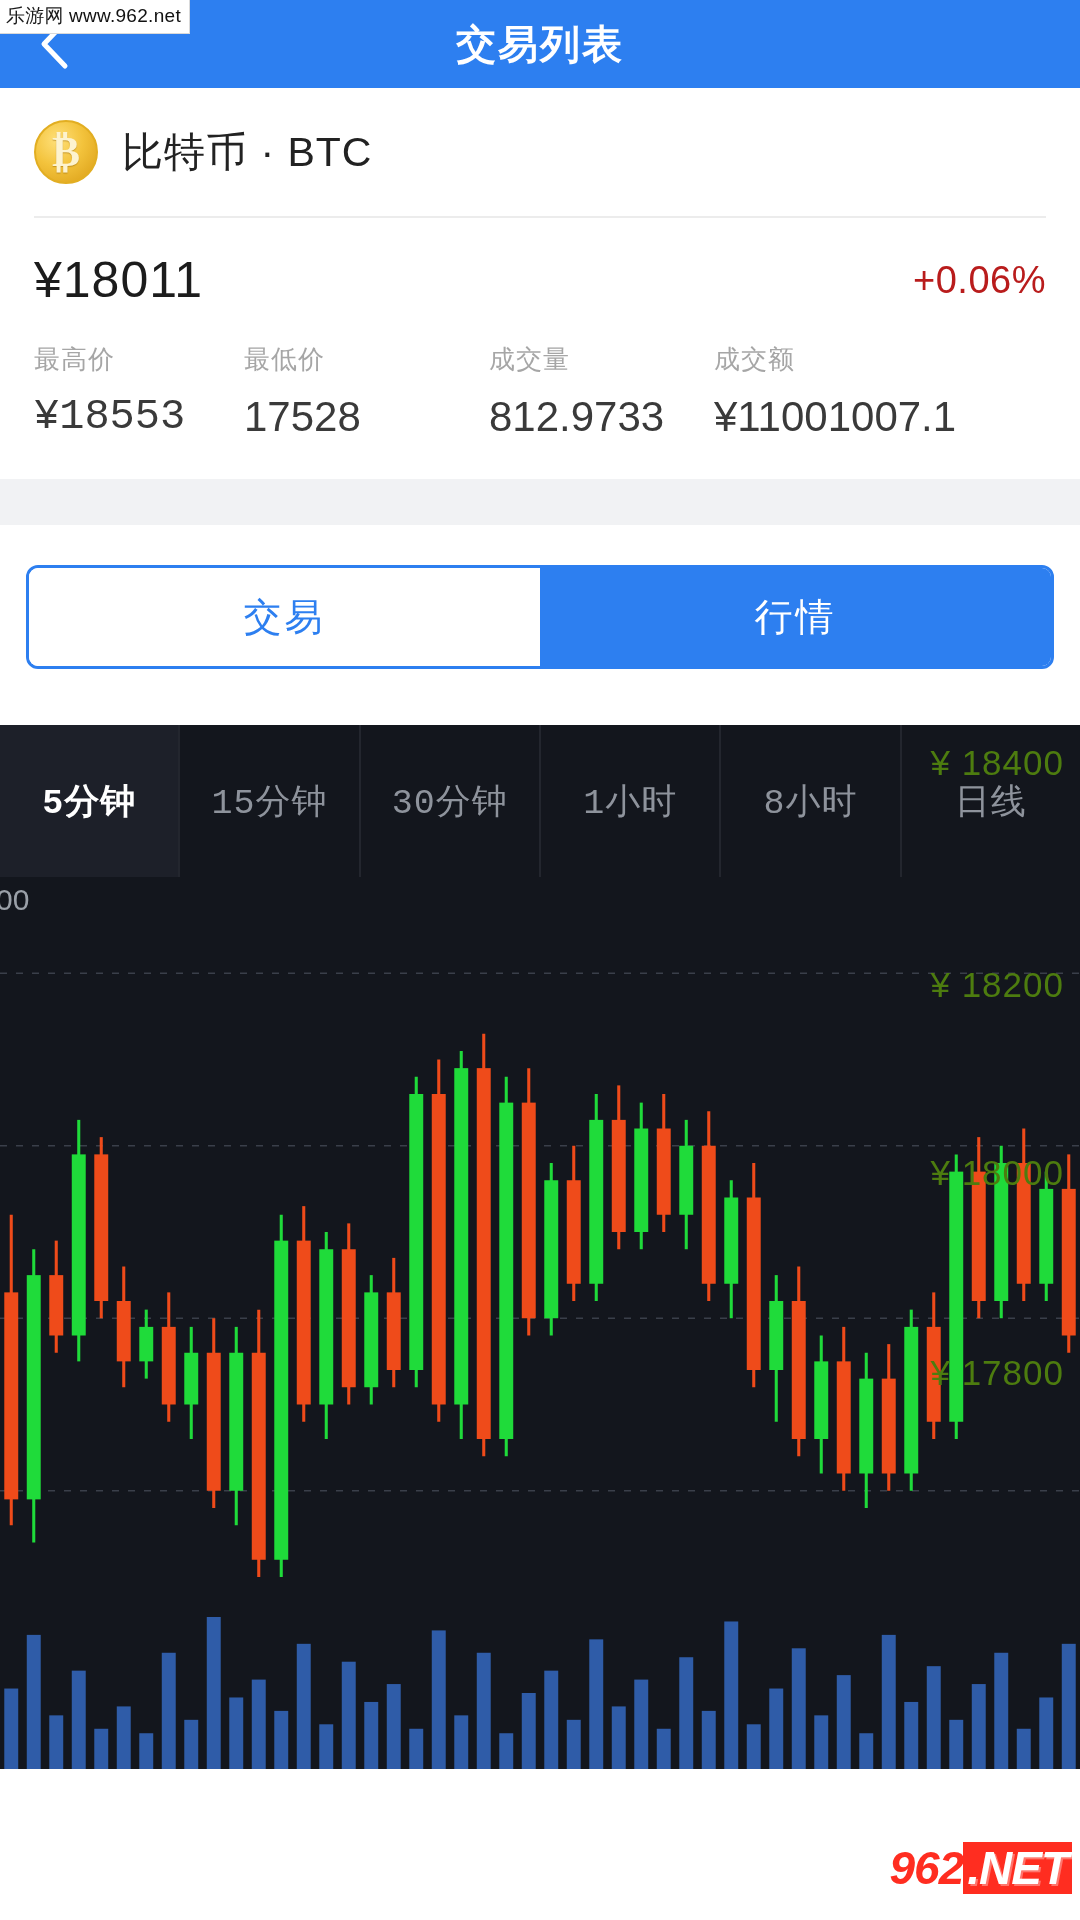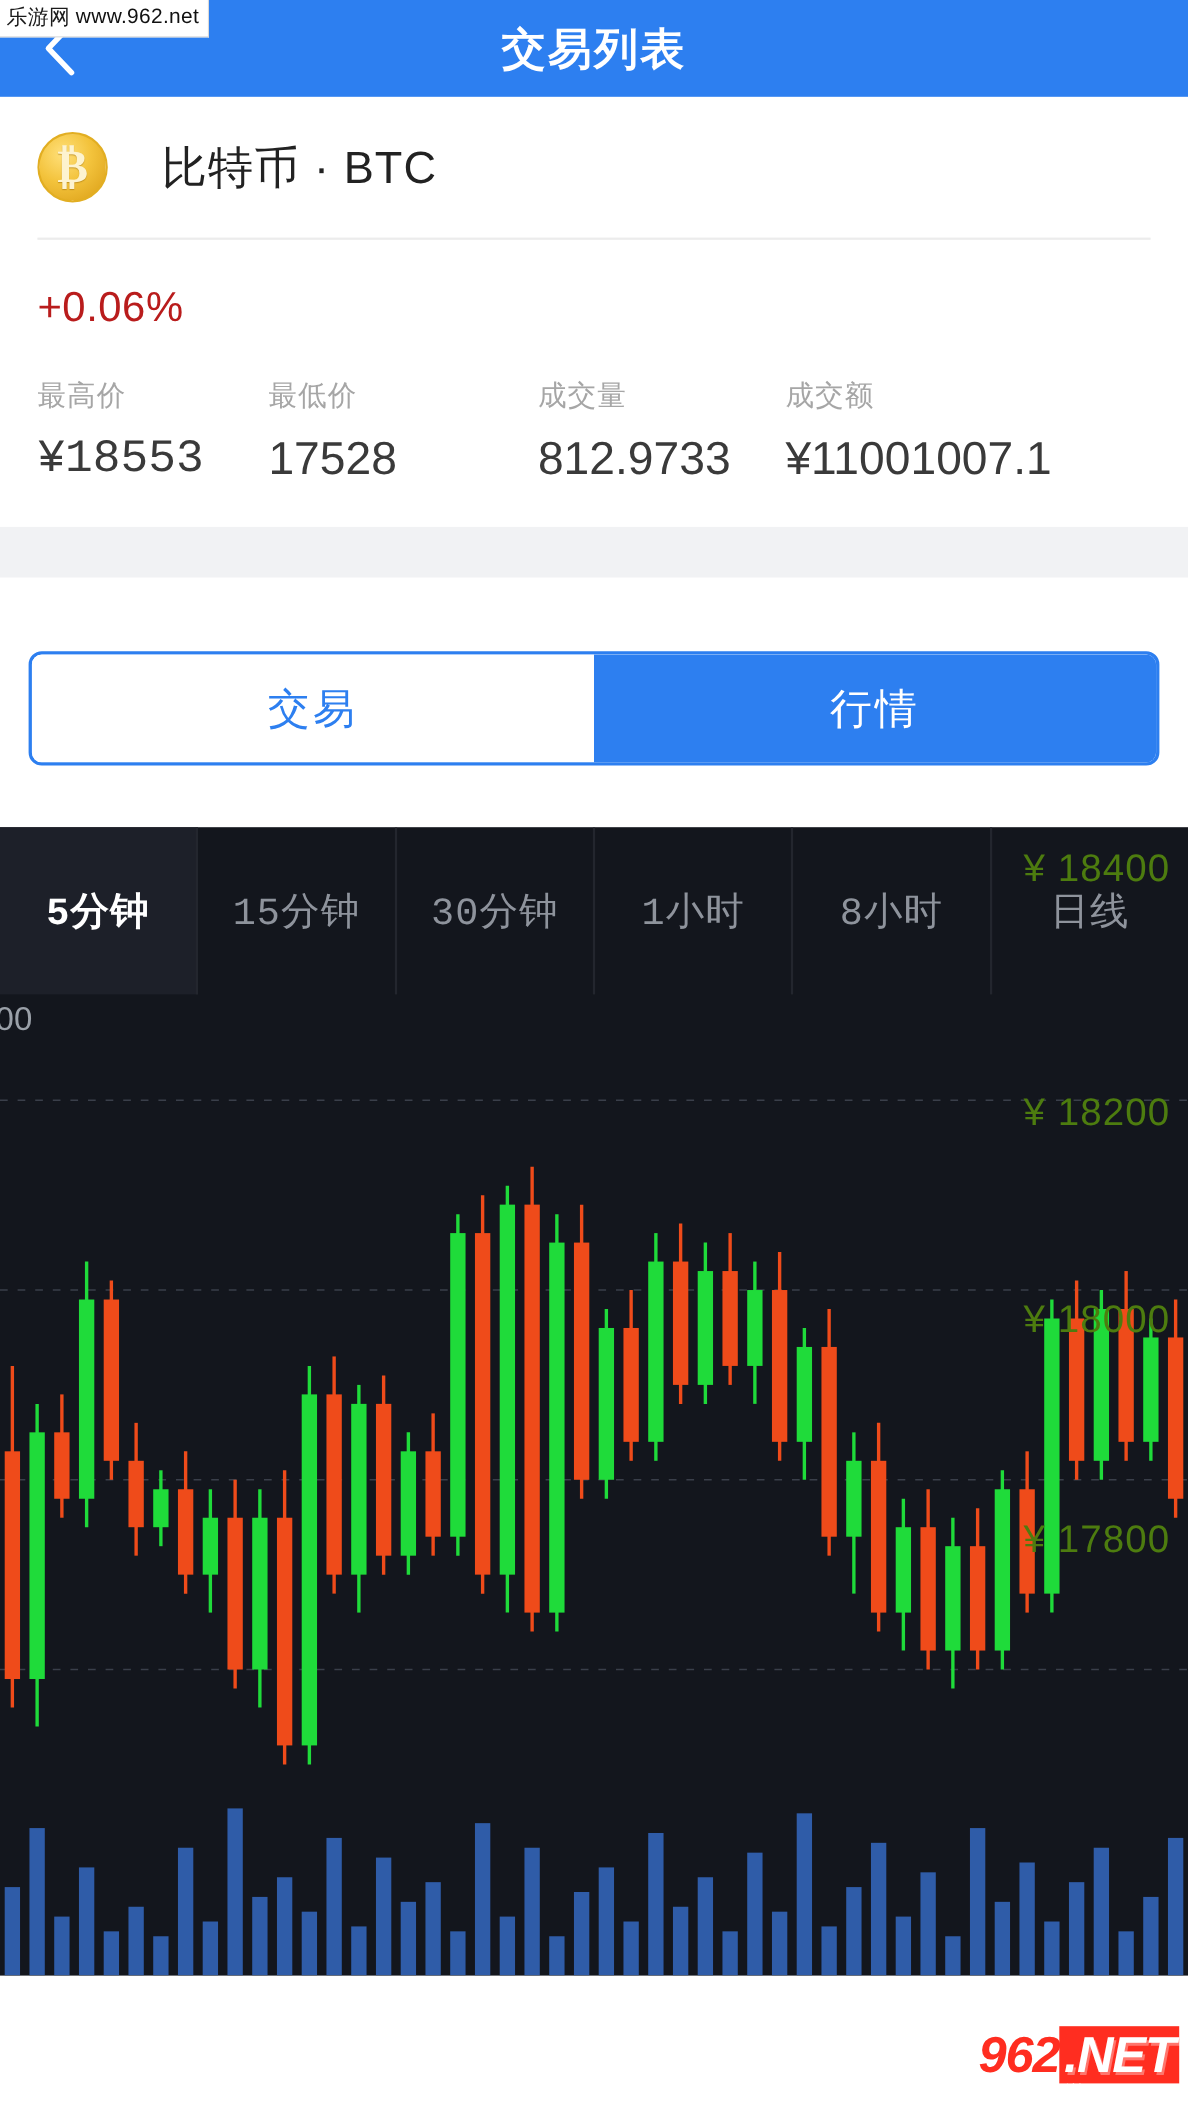--- a/index.html
+++ b/index.html
@@ -60,21 +60,21 @@
   .coin-icon {
     width:64px; height:64px; border-radius:50%;
     background:radial-gradient(circle at 35% 30%, #ffe07a 0%, #f3c33c 45%, #d99c14 100%);
     border:2px solid #e2ae22;
     display:flex; align-items:center; justify-content:center;
     color:#fdf3cf; font-size:42px; font-weight:bold;
     font-family:"Liberation Serif",serif;
     text-shadow:0 1px 1px rgba(150,100,0,.5);
     flex:0 0 auto;
   }
-  .coin-name { font-size:41px; color:#222; letter-spacing:1px;margin-left:25px; }
+  .coin-name { font-size:41px; color:#222; letter-spacing:1px; }
 
   .divider { height:2px; background:#ececec; margin:0 0 0 0; }
 
   .price-row {
     display:flex; align-items:center; justify-content:space-between;
     height:124px;
   }
   .price-main { font-size:50px; color:#1c1c1c; letter-spacing:1px; }
   .price-change { font-size:38px; color:#b91c1c; letter-spacing:.5px; }
 
@@ -86,21 +86,21 @@
   .stat:nth-child(1){ width:210px;font-family:Liberation Mono, monospace; }
   .stat:nth-child(2){ width:245px; }
   .stat:nth-child(3){ width:225px; }
   .stat:nth-child(4){ width:auto; }
   .stat-label { font-size:26px; color:#a6a6a6; letter-spacing:1px; }
   .stat-value { font-size:42px; color:#3a3a3a; white-space:nowrap; }
 
   .gap-band { height:46px; background:#f1f2f4; }
 
   
-  .seg-wrap { background:#ffffff; padding:40px 26px 56px 26px;margin-top:27px; }
+  .seg-wrap { background:#ffffff; padding:40px 26px 56px 26px; }
   .segmented {
     display:flex; height:104px;
     border:3px solid #2d7ff0; border-radius:12px; overflow:hidden;
   }
   .seg-btn {
     flex:1; display:flex; align-items:center; justify-content:center;
     font-size:38px; letter-spacing:3px; cursor:pointer;
   }
   .seg-btn.inactive { background:#ffffff; color:#2d7ff0; }
   .seg-btn.active { background:#2d7ff0; color:#ffffff; }
@@ -162,20 +162,21 @@
 <div class="coin-card">
 
   <div class="coin-row">
     <div class="coin-icon">₿</div>
     <div class="coin-name">比特币 · BTC</div>
   </div>
 
   <div class="divider"></div>
 
   <div class="price-row">
+    <div class="price-main">¥18011</div>
     <div class="price-change">+0.06%</div>
   </div>
 
   <div class="stats-row">
     <div class="stat">
       <div class="stat-label">最高价</div>
       <div class="stat-value">¥18553</div>
     </div>
     <div class="stat">
       <div class="stat-label">最低价</div>

